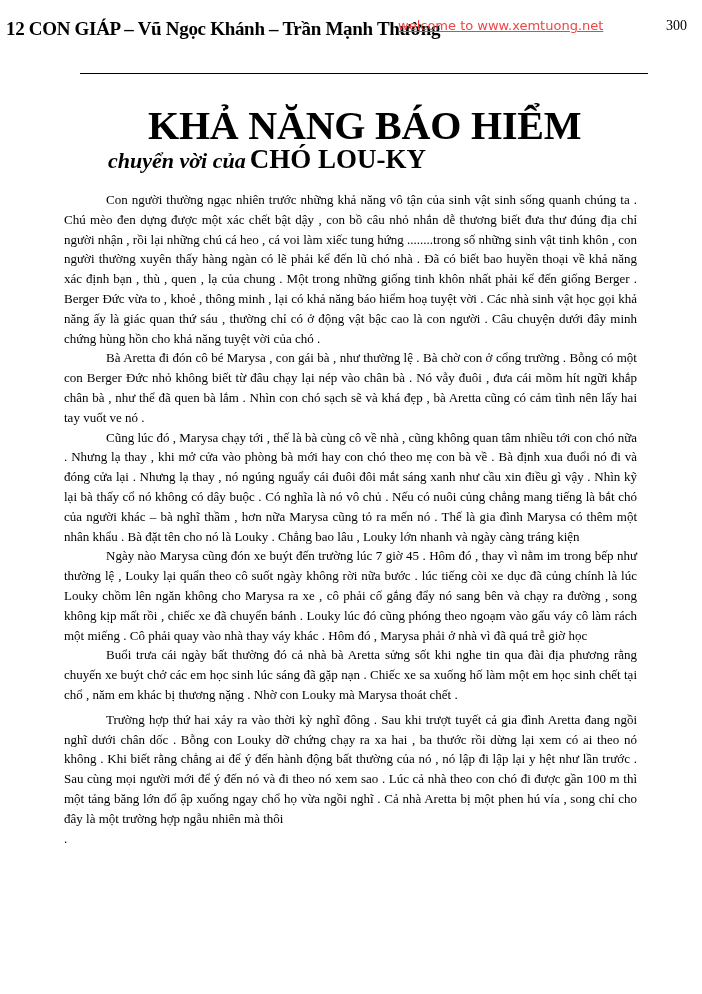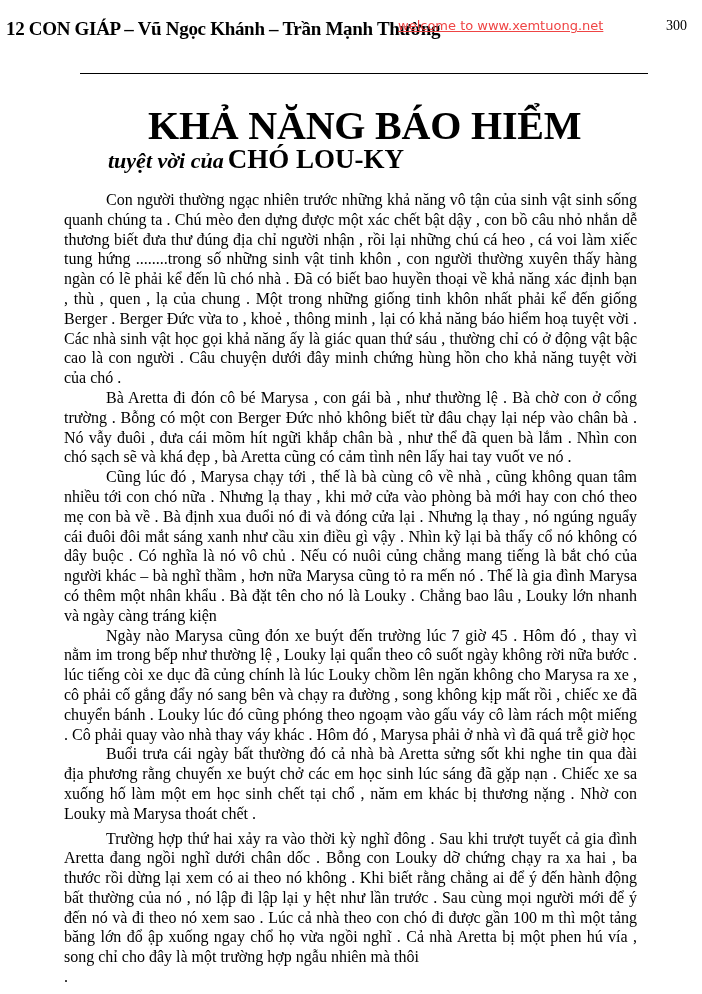--- a/index.html
+++ b/index.html
@@ -28,41 +28,41 @@
     white-space: nowrap; letter-spacing: -0.2px; margin-left: 44px;
   }
   .title2 {
     position: absolute; left: 108px; top: 144px;
     font-family: "Liberation Serif", serif; white-space: nowrap;
   }
   .title2 .it { font-style: italic; font-weight: bold; font-size: 22px; }
   .title2 .caps { font-weight: bold; font-size: 27px; }
   .body-text {
     position: absolute; left: 64px; top: 190px; width: 573px;
-    font-family: "Liberation Serif", serif; font-size: 16px; line-height: 19.8px;
+    font-family: "Liberation Serif", serif; font-size: 13px; line-height: 19.8px;
     text-align: justify;
   }
   .body-text p { margin: 0; text-indent: 42px; }
   .body-text p.gap { margin-top: 5px; }
   .body-text p.tail { text-indent: 0; }
 </style>
 </head>
 <body>
 
 <div>
   <div class="header-left">12 CON GIÁP – Vũ Ngọc Khánh – Trần Mạnh Thường</div>
   <a class="header-link">welcome to www.xemtuong.net</a>
   <div class="header-page">300</div>
   <div class="header-rule"></div>
 </div>
 
 <div>
   <div class="title1">KHẢ NĂNG BÁO HIỂM</div>
   <div class="title2">
-    <span class="it">tuyệt vời của</span>
+    <span class="it">chuyển vời của</span>
     <span class="caps">CHÓ LOU-KY</span>
   </div>
 
   <div class="body-text">
     <p>Con người thường ngạc nhiên trước những khả năng vô tận của sinh vật sinh sống quanh chúng ta . Chú mèo đen dựng được một xác chết bật dậy , con bồ câu nhỏ nhắn dễ thương biết đưa thư đúng địa chỉ người nhận , rồi lại những chú cá heo , cá voi làm xiếc tung hứng ........trong số những sinh vật tinh khôn , con người thường xuyên thấy hàng ngàn có lẽ phải kể đến lũ chó nhà . Đã có biết bao huyền thoại về khả năng xác định bạn , thù , quen , lạ của chung . Một trong những giống tinh khôn nhất phải kể đến giống Berger . Berger Đức vừa to , khoẻ , thông minh , lại có khả năng báo hiểm hoạ tuyệt vời . Các nhà sinh vật học gọi khả năng ấy là giác quan thứ sáu , thường chỉ có ở động vật bậc cao là con người . Câu chuyện dưới đây minh chứng hùng hồn cho khả năng tuyệt vời của chó .</p>
     <p>Bà Aretta đi đón cô bé Marysa , con gái bà , như thường lệ . Bà chờ con ở cổng trường . Bỗng có một con Berger Đức nhỏ không biết từ đâu chạy lại nép vào chân bà . Nó vẫy đuôi , đưa cái mõm hít ngữi khắp chân bà , như thể đã quen bà lắm . Nhìn con chó sạch sẽ và khá đẹp , bà Aretta cũng có cảm tình nên lấy hai tay vuốt ve nó .</p>
     <p>Cũng lúc đó , Marysa chạy tới , thế là bà cùng cô về nhà , cũng không quan tâm nhiều tới con chó nữa . Nhưng lạ thay , khi mở cửa vào phòng bà mới hay con chó theo mẹ con bà về . Bà định xua đuổi nó đi và đóng cửa lại . Nhưng lạ thay , nó ngúng nguẩy cái đuôi đôi mắt sáng xanh như cầu xin điều gì vậy . Nhìn kỹ lại bà thấy cổ nó không có dây buộc . Có nghĩa là nó vô chủ . Nếu có nuôi củng chẳng mang tiếng là bắt chó của người khác – bà nghĩ thầm , hơn nữa Marysa cũng tỏ ra mến nó . Thế là gia đình Marysa có thêm một nhân khẩu . Bà đặt tên cho nó là Louky . Chẳng bao lâu , Louky lớn nhanh và ngày càng tráng kiện</p>
     <p>Ngày nào Marysa cũng đón xe buýt đến trường lúc 7 giờ 45 . Hôm đó , thay vì nằm im trong bếp như thường lệ , Louky lại quẩn theo cô suốt ngày không rời nữa bước . lúc tiếng còi xe dục đã củng chính là lúc Louky chồm lên ngăn không cho Marysa ra xe , cô phải cố gắng đẩy nó sang bên và chạy ra đường , song không kịp mất rồi , chiếc xe đã chuyển bánh . Louky lúc đó cũng phóng theo ngoạm vào gấu váy cô làm rách một miếng . Cô phải quay vào nhà thay váy khác . Hôm đó , Marysa phải ở nhà vì đã quá trễ giờ học</p>
     <p>Buổi trưa cái ngày bất thường đó cả nhà bà Aretta sửng sốt khi nghe tin qua đài địa phương rằng chuyến xe buýt chở các em học sinh lúc sáng đã gặp nạn . Chiếc xe sa xuống hố làm một em học sinh chết tại chổ , năm em khác bị thương nặng . Nhờ con Louky mà Marysa thoát chết .</p>
     <p class="gap">Trường hợp thứ hai xảy ra vào thời kỳ nghĩ đông . Sau khi trượt tuyết cả gia đình Aretta đang ngồi nghĩ dưới chân dốc . Bỗng con Louky dỡ chứng chạy ra xa hai , ba thước rồi dừng lại xem có ai theo nó không . Khi biết rằng chẳng ai để ý đến hành động bất thường của nó , nó lập đi lập lại y hệt như lần trước . Sau cùng mọi người mới để ý đến nó và đi theo nó xem sao . Lúc cả nhà theo con chó đi được gần 100 m thì một tảng băng lớn đổ ập xuống ngay chổ họ vừa ngồi nghĩ . Cả nhà Aretta bị một phen hú vía , song chỉ cho đây là một trường hợp ngẫu nhiên mà thôi</p>

